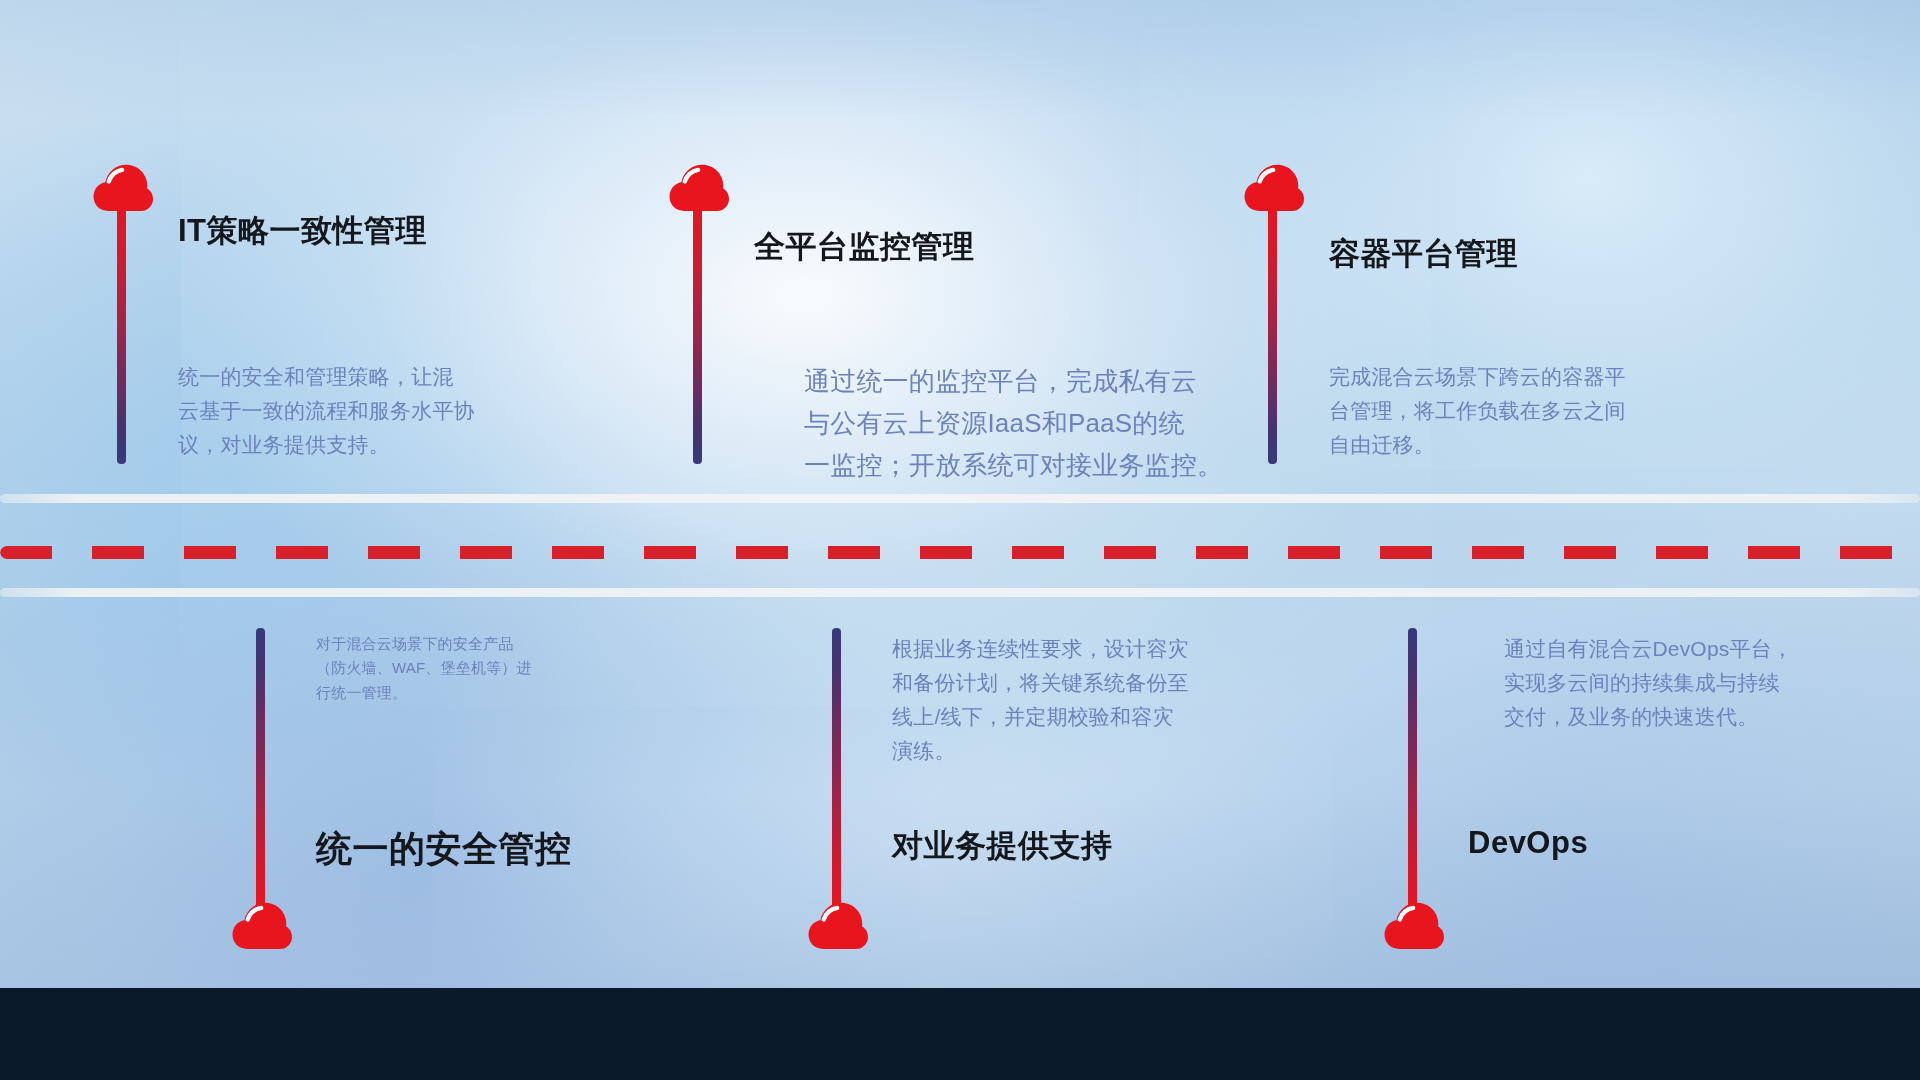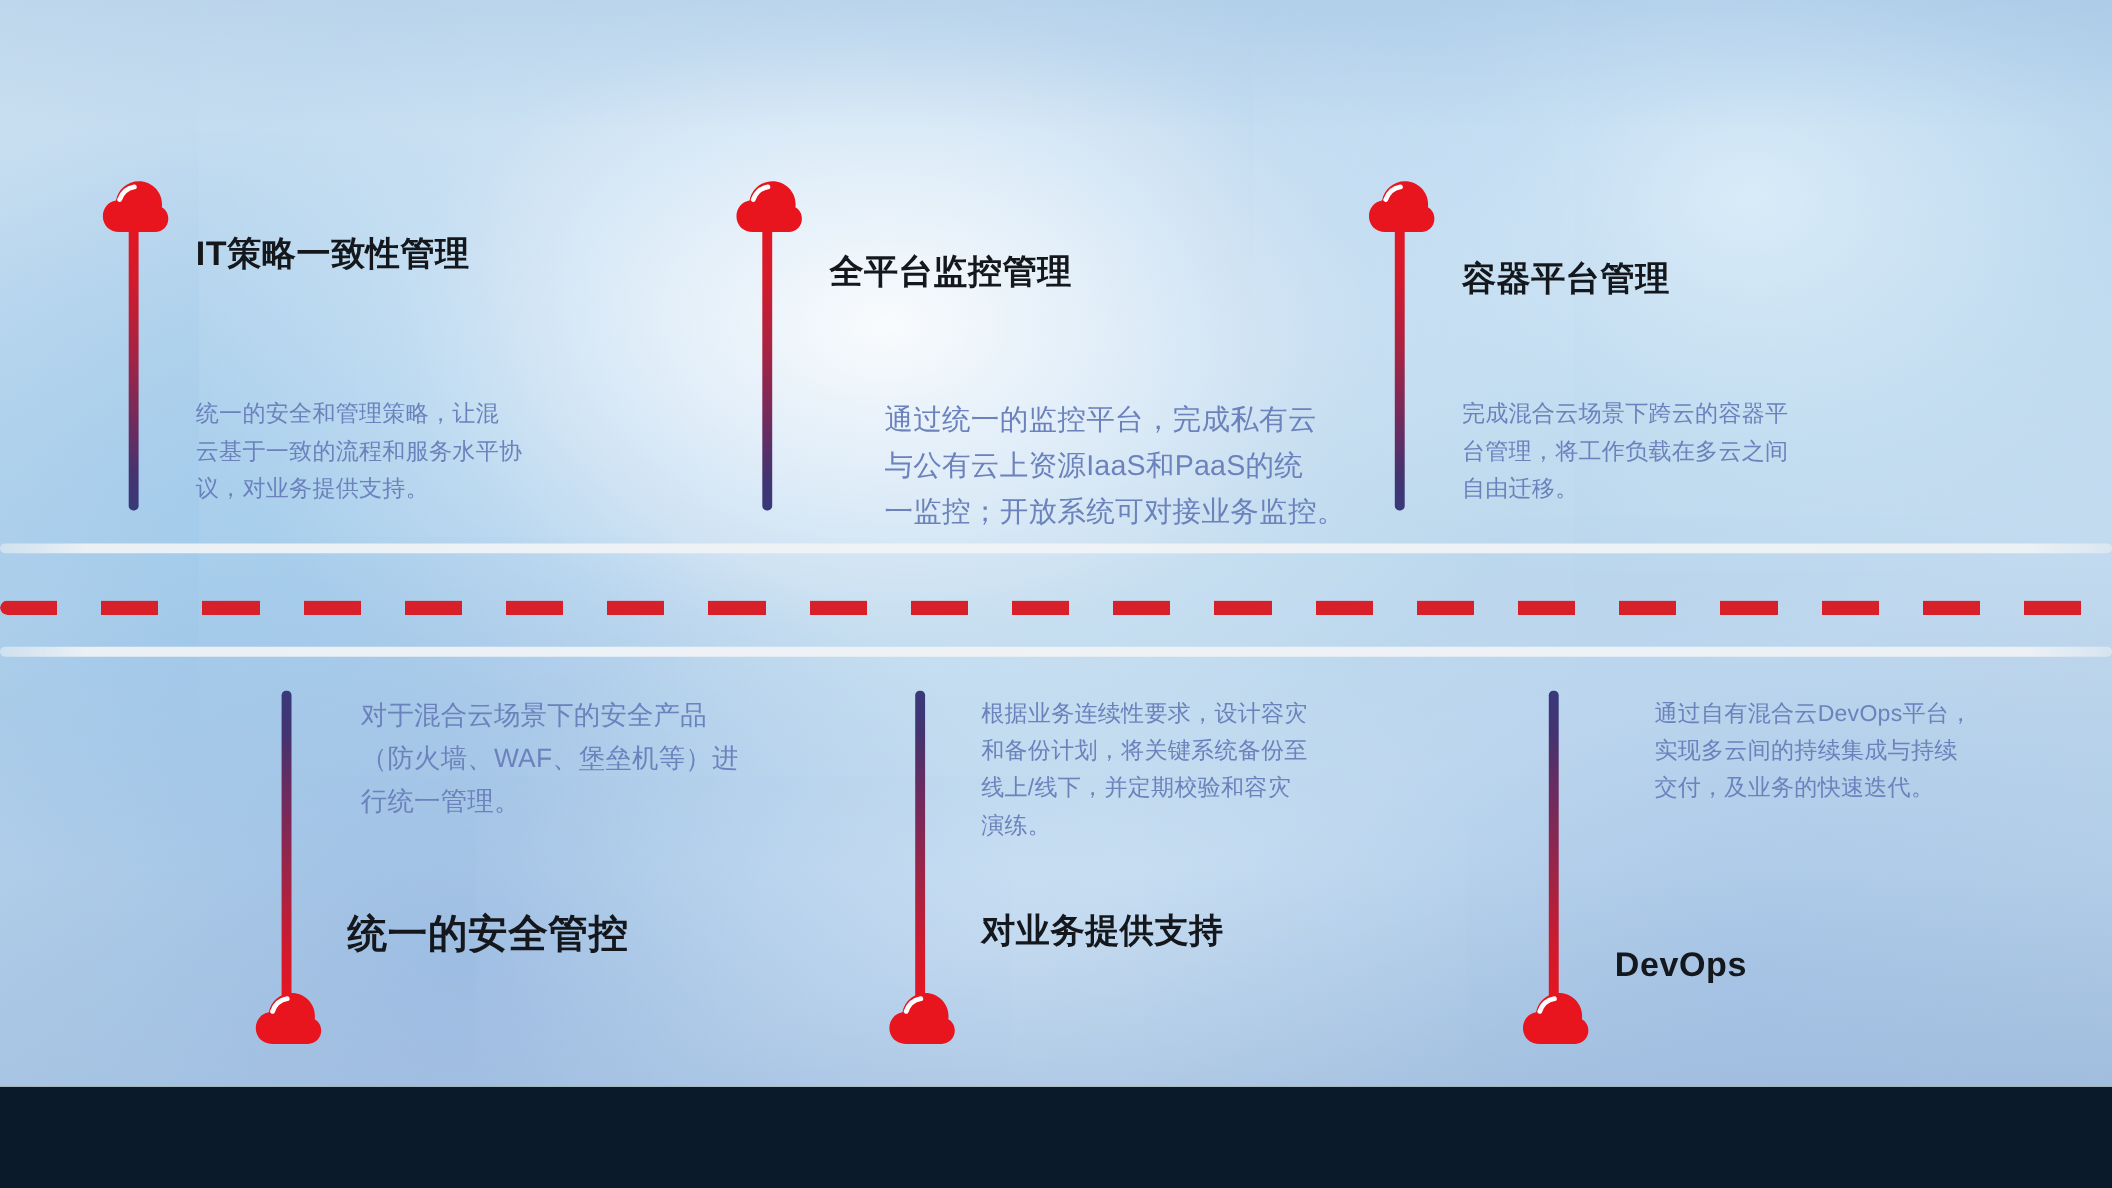--- a/index.html
+++ b/index.html
@@ -238,21 +238,21 @@
     <div class="stem stem-bottom" style="left:256px;top:628px;height:284px;"></div>
     <div class="cloud" style="left:231px;top:900px;">
       <svg width="62" height="52" viewBox="0 0 62 52">
         <path d="M16.5 49 C7.2 49 1.5 42.4 1.5 34.6 C1.5 27.3 6.6 21.3 13.4 20.3
                  C15.3 10.1 23.9 2.8 34.2 2.8 C45.9 2.8 55.3 12.2 55.3 23.6
                  C55.3 24.6 55.2 25.6 55.1 26.5 C58.9 28.6 61 32.6 61 36.9
                  C61 43.6 55.7 49 49 49 Z" fill="#e8151f"></path>
         <path d="M16.8 19.4 C18.9 13.3 23.9 9.0 30.1 7.9" stroke="#ffffff" stroke-width="4.4" stroke-linecap="round" fill="none"></path>
       </svg>
     </div>
-    <div class="desc" style="left:328px;top:632px;width:430px;font-size:24px;">对于混合云场景下的安全产品
+    <div class="desc" style="left:316px;top:632px;width:430px;font-size:15px;">对于混合云场景下的安全产品
 （防火墙、WAF、堡垒机等）进
 行统一管理。</div>
     <div class="title" style="left:316px;top:825px;font-size:36px;text-align:center;">统一的安全管控</div>
   </div>
 
   <div class="marker" style="left:0;top:0;">
     <div class="stem stem-bottom" style="left:832px;top:628px;height:284px;"></div>
     <div class="cloud" style="left:807px;top:900px;">
       <svg width="62" height="52" viewBox="0 0 62 52">
         <path d="M16.5 49 C7.2 49 1.5 42.4 1.5 34.6 C1.5 27.3 6.6 21.3 13.4 20.3
@@ -276,16 +276,16 @@
         <path d="M16.5 49 C7.2 49 1.5 42.4 1.5 34.6 C1.5 27.3 6.6 21.3 13.4 20.3
                  C15.3 10.1 23.9 2.8 34.2 2.8 C45.9 2.8 55.3 12.2 55.3 23.6
                  C55.3 24.6 55.2 25.6 55.1 26.5 C58.9 28.6 61 32.6 61 36.9
                  C61 43.6 55.7 49 49 49 Z" fill="#e8151f"></path>
         <path d="M16.8 19.4 C18.9 13.3 23.9 9.0 30.1 7.9" stroke="#ffffff" stroke-width="4.4" stroke-linecap="round" fill="none"></path>
       </svg>
     </div>
     <div class="desc" style="left:1504px;top:632px;width:430px;font-size:21px;">通过自有混合云DevOps平台，
 实现多云间的持续集成与持续
 交付，及业务的快速迭代。</div>
-    <div class="title" style="left:1468px;top:825px;font-size:31px;margin-top:34px;">DevOps</div>
+    <div class="title" style="left:1468px;top:825px;font-size:31px;">DevOps</div>
   </div>
 
 </div>
 
 </body></html>

